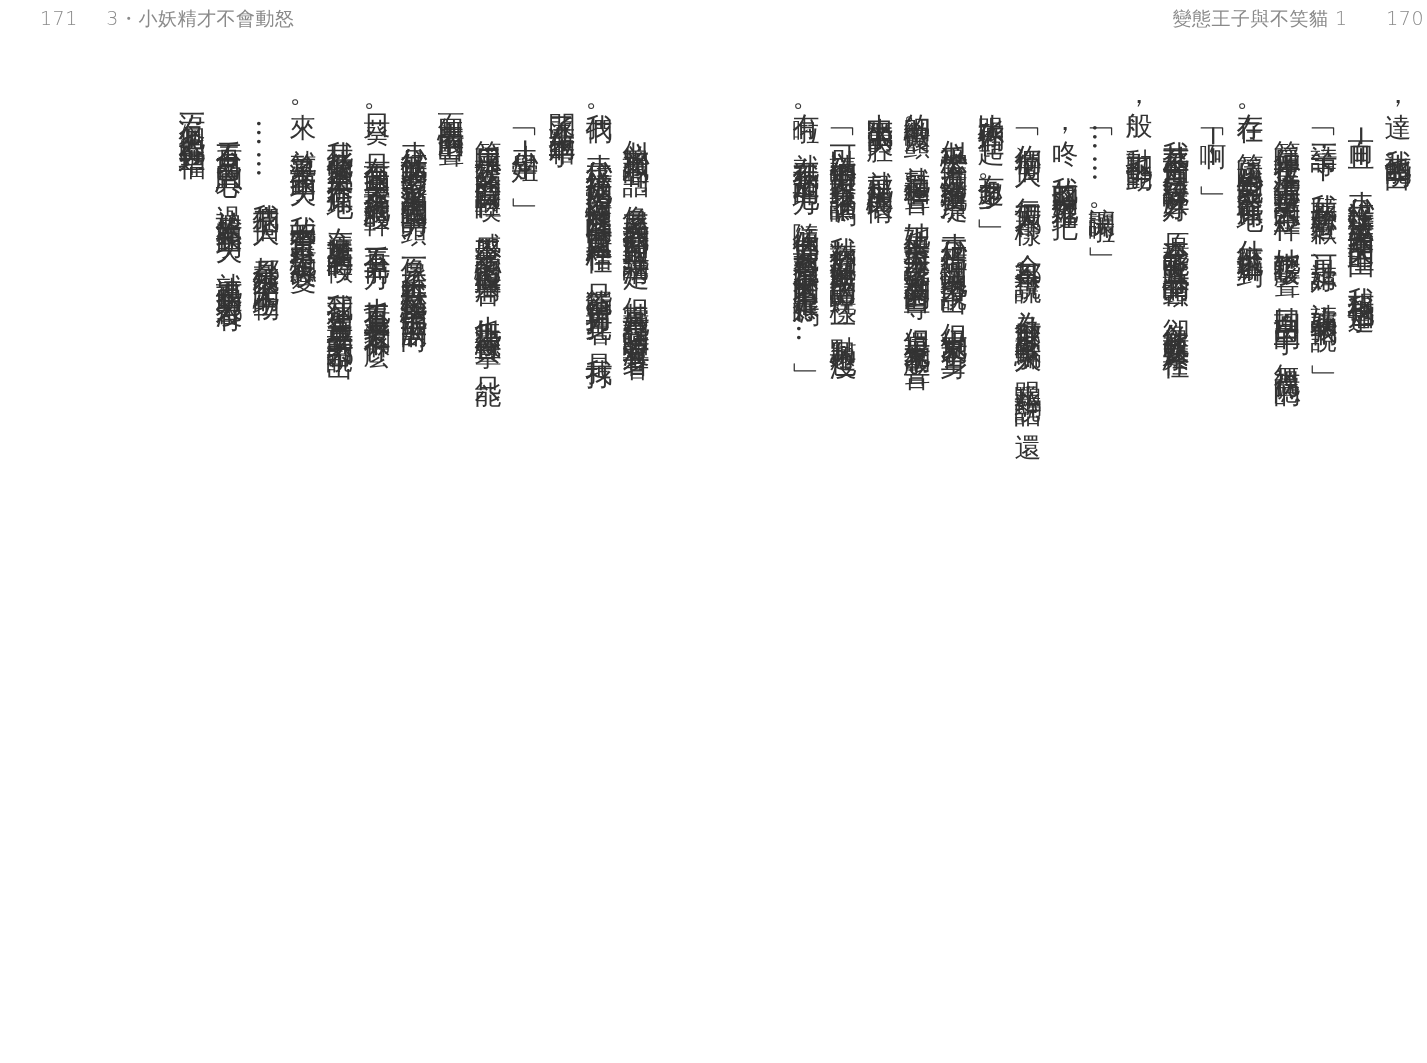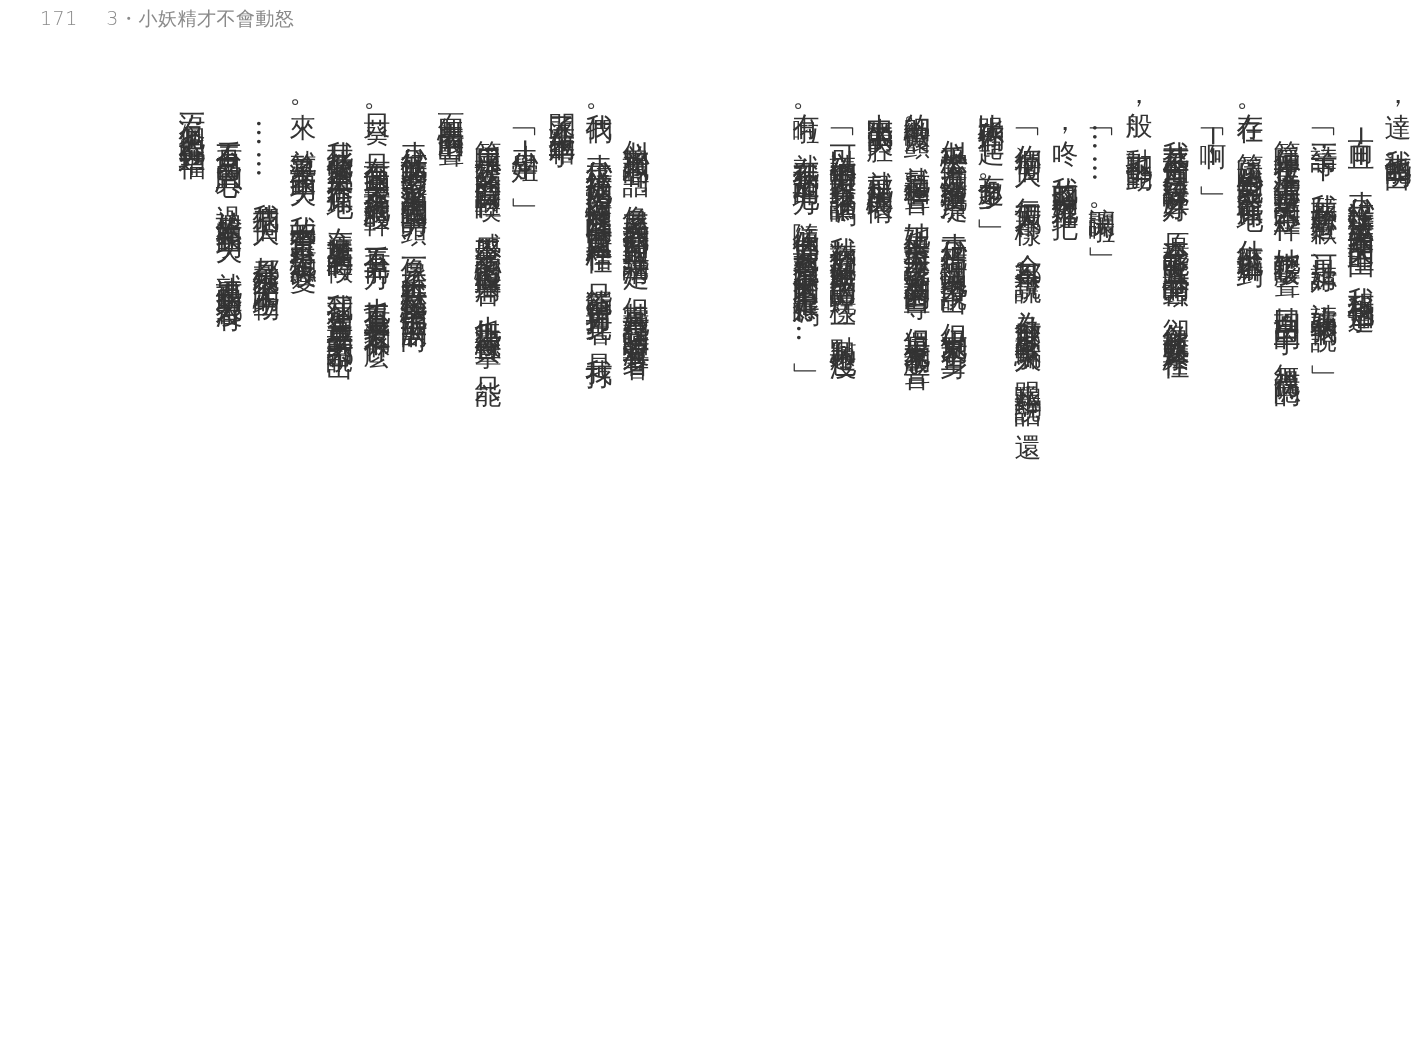--- a/index.html
+++ b/index.html
@@ -84,20 +84,24 @@
     <p class="col">日葵。只有表面功夫是支撐著她的枝幹，看不見前方、也看不見身旁還剩下什麼。</p>
     <p class="col indent">我只能像個笨蛋呆呆佇在原地。在這麼重要的時候，我卻連一句真正重要的話都說不出</p>
     <p class="col">來。就算沒了表面功夫，我的本質還是一點也沒有改變。</p>
     <p class="col indent">……我們三個人，都是殘缺不完全的生物。</p>
     <p class="col indent">看不見自己的真心、過於依賴表面功夫、就連表面功夫都沒有。</p>
     <p class="col">沒有一個人能得到幸福。</p>
   </div>
 </div>
 
 <div class="page page-right">
+  <div class="header header-right">
+    <span>變態王子與不笑貓 1</span>
+    <span class="pnum">170</span>
+  </div>
   <div class="text-block right-block">
     <p class="col">達，我也能明白。</p>
     <p class="col indent">而且──小豆梓沒辦法放棄表面功夫的理由，我想我也知道了。</p>
     <p class="col indent">「請等一下，我願意向妳道歉。可是請妳、請妳聽我們說──」</p>
     <p class="col indent">筒隱伸手拉住馬上準備轉身離去的小豆梓。她輕咳了一聲，抽回自己的手，無視筒隱的</p>
     <p class="col">存在。筒隱嬌小的身影只能留在原地，什麼也辦不到。</p>
     <p class="col indent">「啊──」</p>
     <p class="col indent">我甚至不知道自己該說什麼才好。原本該是能吐出真心話的舌頭，卻像被瓶蓋緊緊栓住</p>
     <p class="col">般，動也不能動。</p>
     <p class="col indent">「……讓開啦。」</p>

